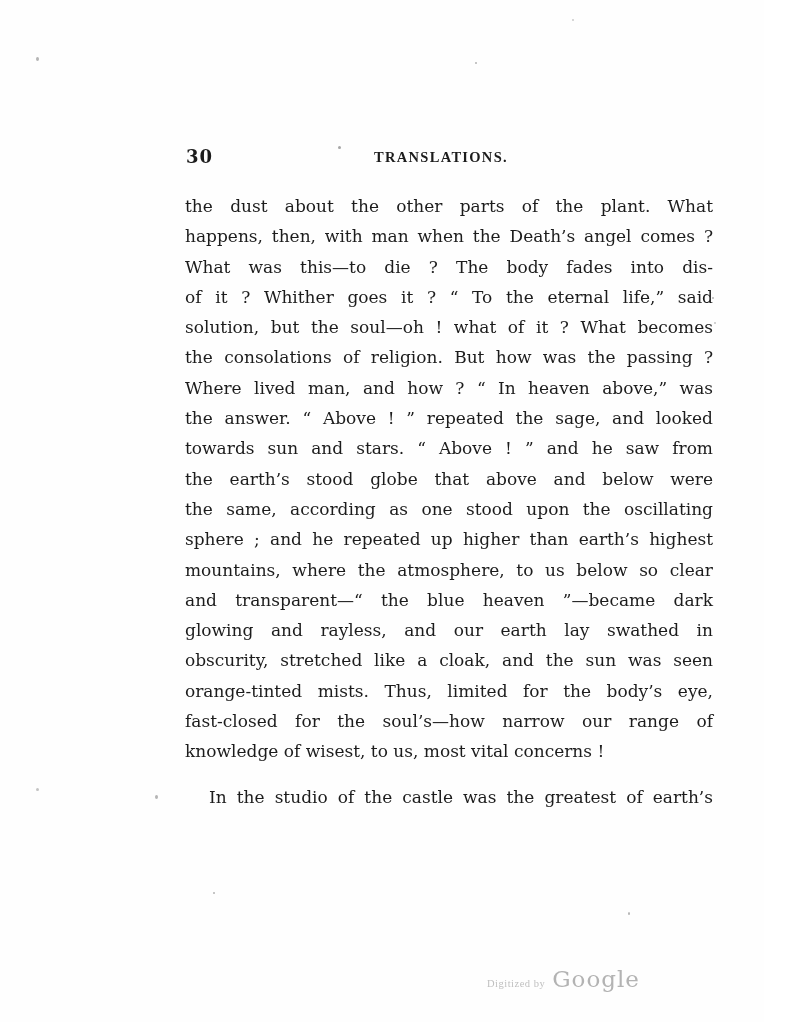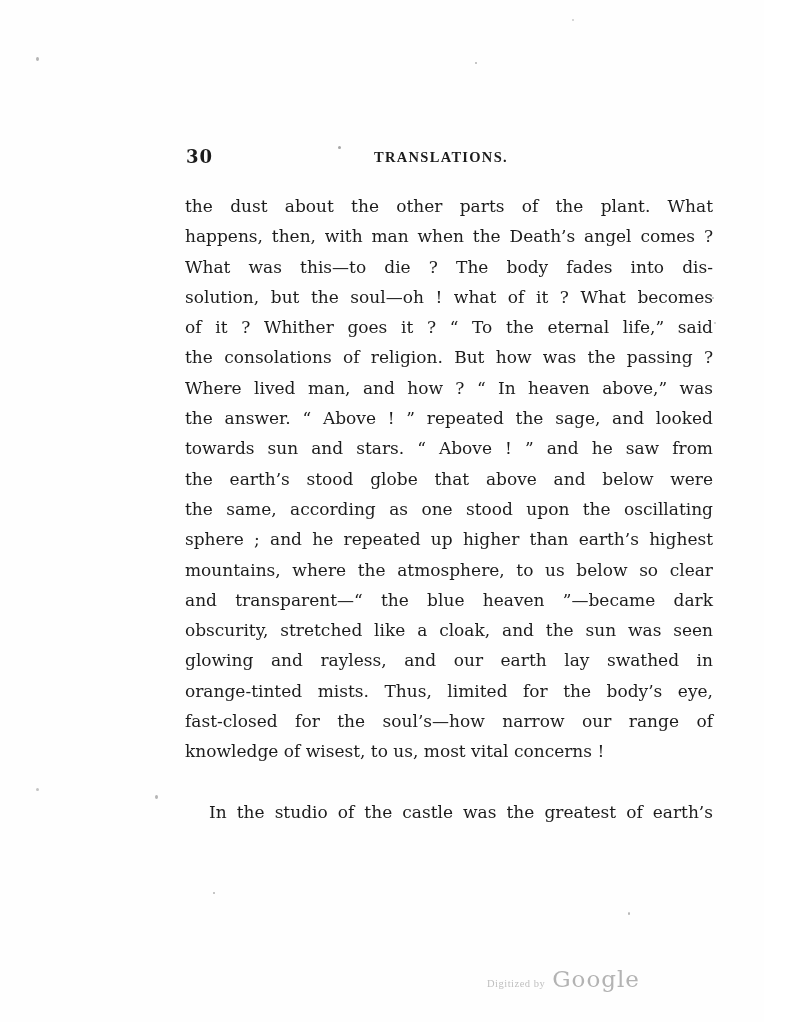--- a/index.html
+++ b/index.html
@@ -49,21 +49,21 @@
     text-align: justify;
     text-align-last: justify;
   }
   .line.para-end {
     text-align-last: left;
   }
   .line.indent {
     text-indent: 24px;
   }
   .line.para-gap {
-    margin-top: 30px;
+    margin-top: 15px;
   }
   .watermark {
     position: absolute;
     left: 487px;
     top: 966px;
     display: flex;
     align-items: baseline;
     user-select: none;
   }
   .watermark .prefix {
@@ -90,33 +90,33 @@
 
 <div class="page">
 
   <div class="page-number">30</div>
   <div class="running-header">TRANSLATIONS.</div>
 
   <div class="text-block">
     <div class="line">the dust about the other parts of the plant. What</div>
     <div class="line">happens, then, with man when the Death’s angel comes ?</div>
     <div class="line">What was this—to die ? The body fades into dis-</div>
+    <div class="line">of it ? Whither goes it ? “ To the eternal life,” said</div>
     <div class="line">solution, but the soul—oh ! what of it ? What becomes</div>
-    <div class="line">of it ? Whither goes it ? “ To the eternal life,” said</div>
     <div class="line">the consolations of religion. But how was the passing ?</div>
     <div class="line">Where lived man, and how ? “ In heaven above,” was</div>
     <div class="line">the answer. “ Above ! ” repeated the sage, and looked</div>
     <div class="line">towards sun and stars. “ Above ! ” and he saw from</div>
     <div class="line">the earth’s stood globe that above and below were</div>
     <div class="line">the same, according as one stood upon the oscillating</div>
     <div class="line">sphere ; and he repeated up higher than earth’s highest</div>
     <div class="line">mountains, where the atmosphere, to us below so clear</div>
     <div class="line">and transparent—“ the blue heaven ”—became dark</div>
+    <div class="line">glowing and rayless, and our earth lay swathed in</div>
     <div class="line">obscurity, stretched like a cloak, and the sun was seen</div>
-    <div class="line">glowing and rayless, and our earth lay swathed in</div>
     <div class="line">orange-tinted mists. Thus, limited for the body’s eye,</div>
     <div class="line">fast-closed for the soul’s—how narrow our range of</div>
     <div class="line para-end">knowledge of wisest, to us, most vital concerns !</div>
     <div class="line indent para-gap">In the studio of the castle was the greatest of earth’s</div>
   </div>
 
   <div class="watermark">
     <span class="prefix">Digitized by</span>
     <span class="brand">Google</span>
   </div>

